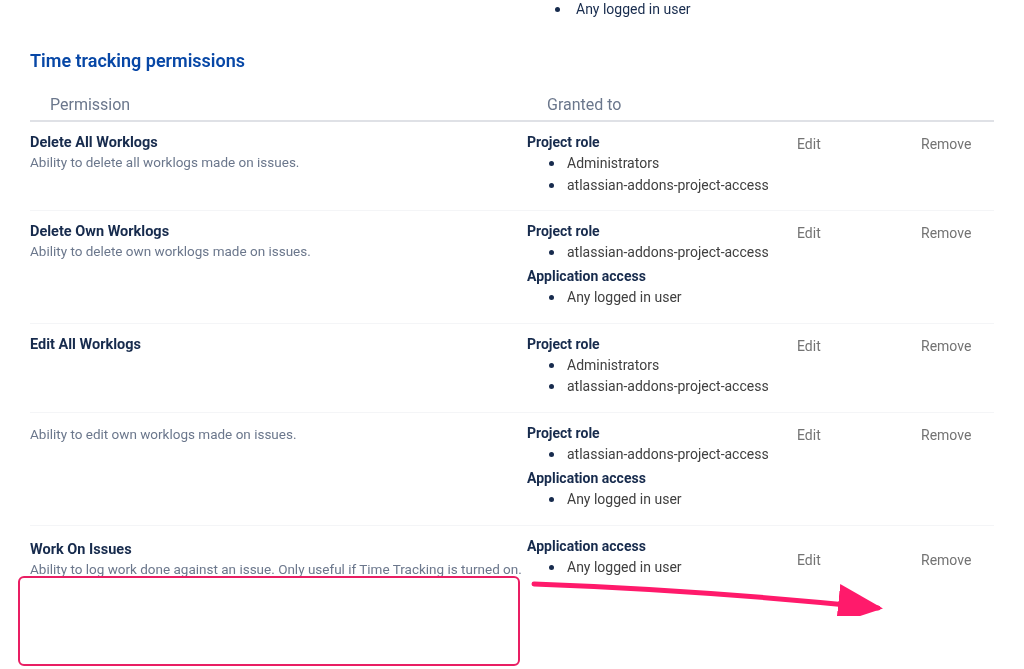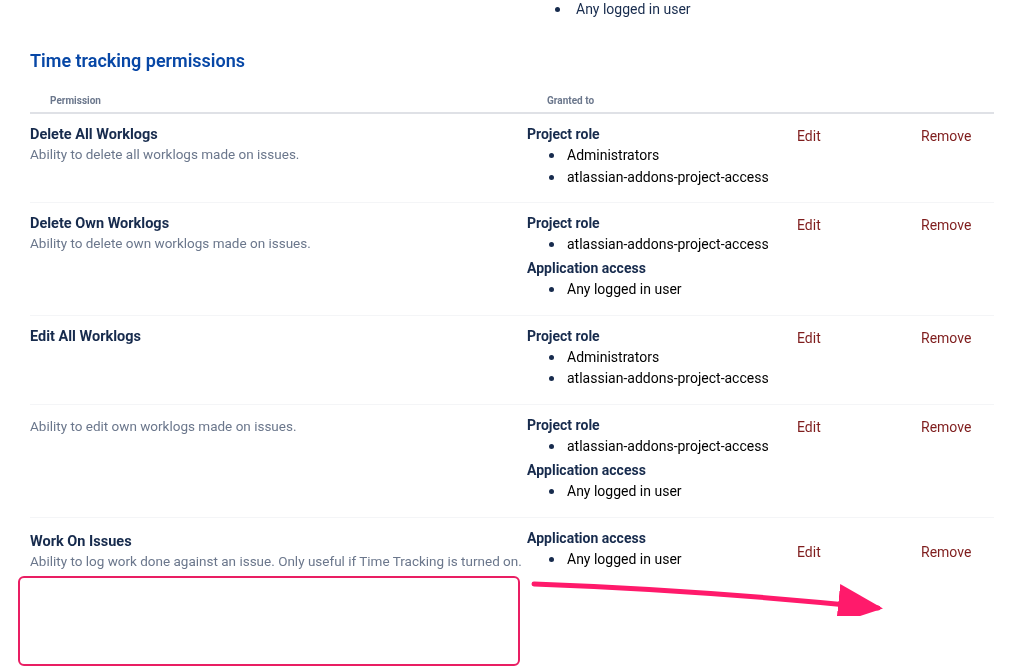--- a/index.html
+++ b/index.html
@@ -42,22 +42,22 @@
     .table-header {
       display: flex;
       border-bottom: 2px solid #dfe1e6;
       padding-bottom: 6px;
     }
     .col-perm { width: 497px; flex-shrink: 0; }
     .col-grant { width: 270px; flex-shrink: 0; }
     .col-edit { width: 92px; flex-shrink: 0; }
     .col-remove { width: 100px; flex-shrink: 0; margin-left: 32px; }
     .th {
-      font-size: 10px;
-      font-weight: 700;
+      font-size: 16px;
+      font-weight: 400;
       color: #6b778c;
       padding-left: 20px;
     }
     .row {
       display: flex;
       padding: 12px 0 10px 0;
       border-bottom: 1px solid #f4f5f7;
     }
     .row:last-child { border-bottom: none; align-items: center; }
     .perm-name {
@@ -78,34 +78,34 @@
       color: #172b4d;
       margin-bottom: 3px;
     }
     .grant-list {
       list-style: none;
     }
     .grant-list li {
       position: relative;
       padding-left: 40px;
       font-size: 14px;
-      color: #000000;
+      color: #404040;
       line-height: 1.55;
     }
     .grant-list li::before {
       content: "";
       position: absolute;
       left: 22px;
       top: 8px;
       width: 5px; height: 5px;
       border-radius: 50%;
       background: #172b4d;
     }
     .link-btn {
-      color: #7f1d1d;
+      color: #737373;
       font-size: 14px;
       font-weight: 400;
       cursor: pointer;
     }
     .highlight-box {
       position: absolute;
       border: 2px solid #e91e63;
       border-radius: 6px;
       pointer-events: none;
       left: 18px;

